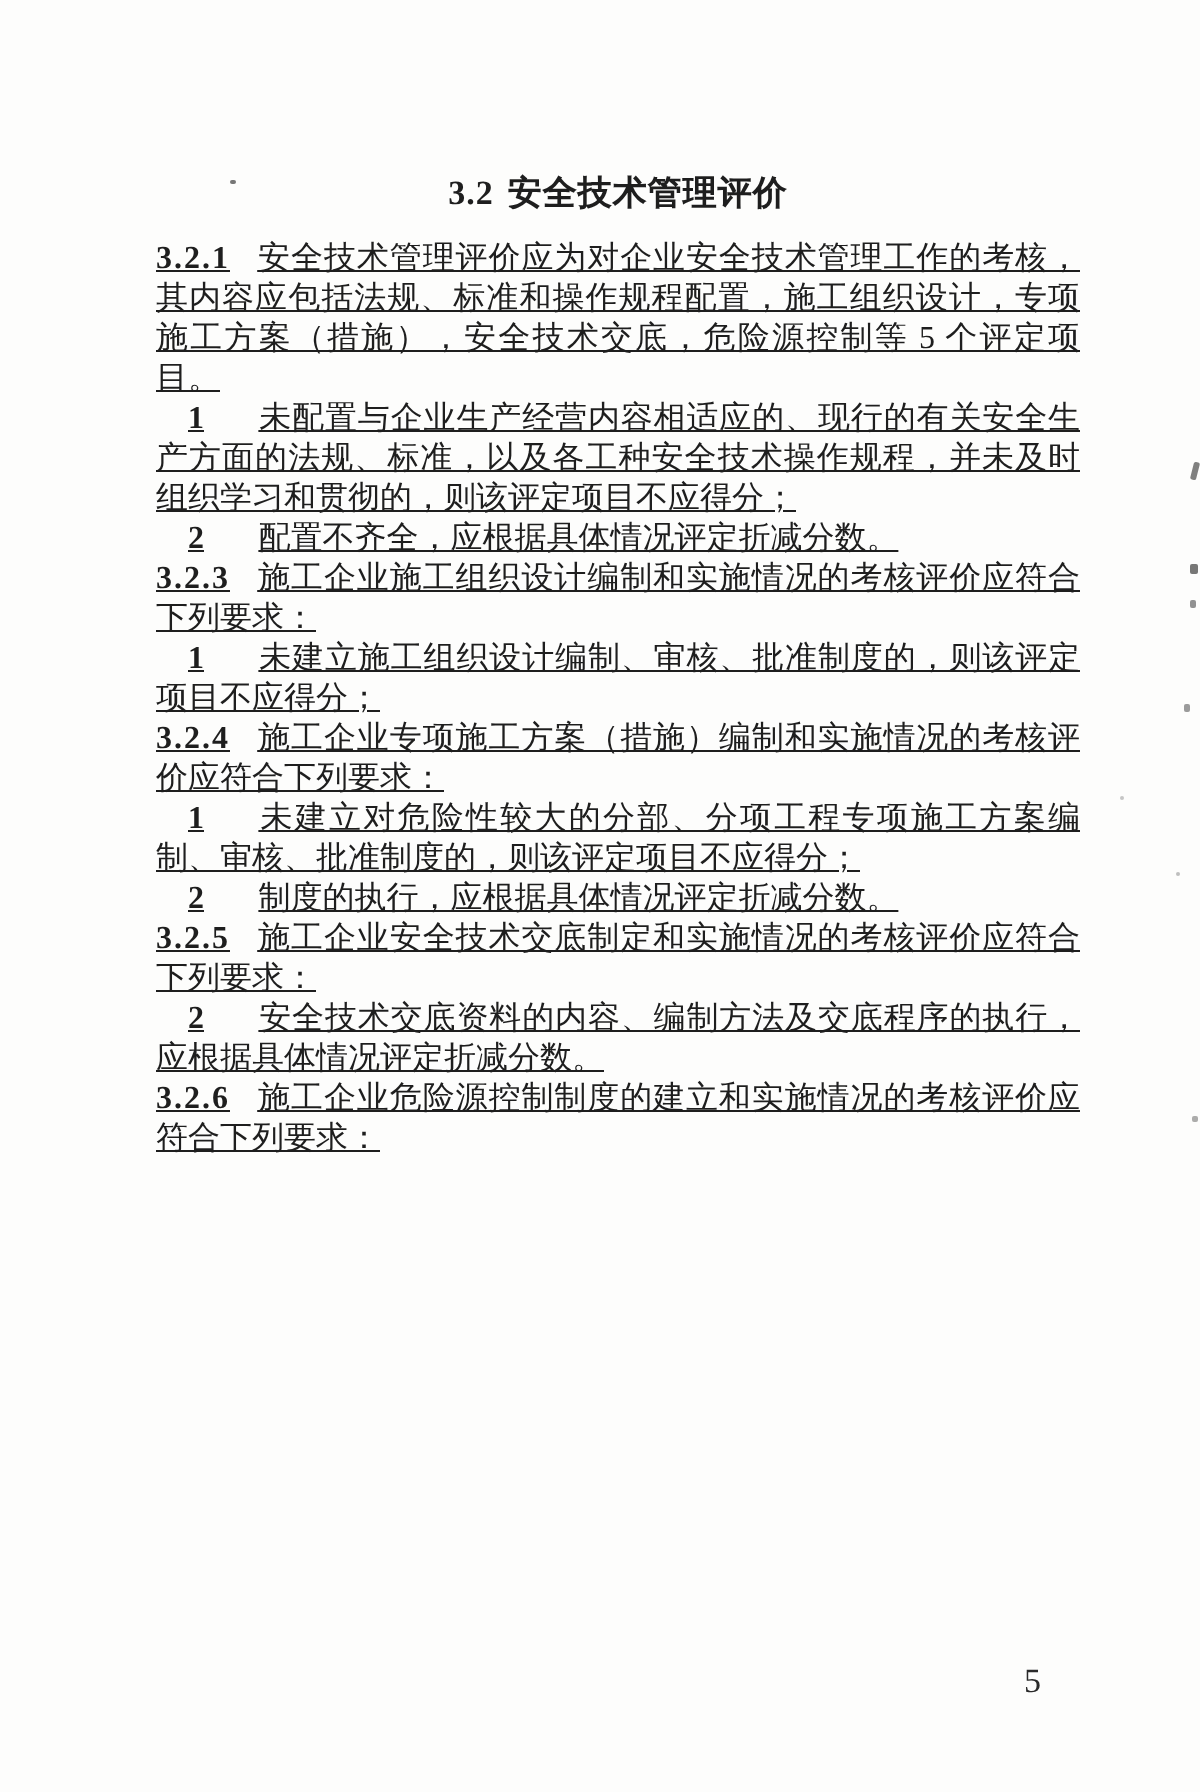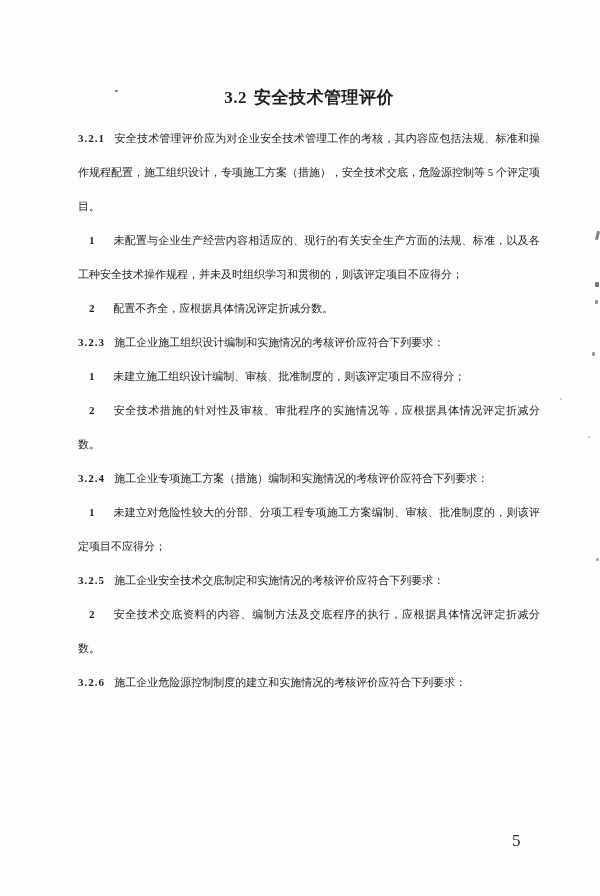--- a/index.html
+++ b/index.html
@@ -31,24 +31,25 @@
     margin: 0 0 10px 0;
     letter-spacing: 0.5px;
     white-space: nowrap;
   }
   .doc-title .title-number {
     margin-right: 7px;
     font-family: "Liberation Serif", "DejaVu Serif", serif;
   }
   .body-text p {
     margin: 0;
-    font-size: 11px;
-    line-height: 34px;
+    font-size: 16px;
+    line-height: 20px;
     text-align: justify;
     text-justify: inter-ideograph;
+    text-decoration: underline;
   }
   p.section .sec-num {
     font-weight: bold;
     margin-right: 0.85em;
     letter-spacing: 1px;
   }
   p.item {
     text-indent: 1em;
   }
   p.item .item-num {
@@ -87,23 +88,23 @@
     <h2 class="doc-title">
       <span class="title-number">3.2</span><span>安全技术管理评价</span>
     </h2>
 
     <div class="body-text" id="sections">
         <p class="section"><span class="sec-num">3.2.1</span><span>安全技术管理评价应为对企业安全技术管理工作的考核，其内容应包括法规、标准和操作规程配置，施工组织设计，专项施工方案（措施），安全技术交底，危险源控制等 5 个评定项目。</span></p>
         <p class="item"><span class="item-num">1</span><span>未配置与企业生产经营内容相适应的、现行的有关安全生产方面的法规、标准，以及各工种安全技术操作规程，并未及时组织学习和贯彻的，则该评定项目不应得分；</span></p>
         <p class="item"><span class="item-num">2</span><span>配置不齐全，应根据具体情况评定折减分数。</span></p>
         <p class="section"><span class="sec-num">3.2.3</span><span>施工企业施工组织设计编制和实施情况的考核评价应符合下列要求：</span></p>
         <p class="item"><span class="item-num">1</span><span>未建立施工组织设计编制、审核、批准制度的，则该评定项目不应得分；</span></p>
-        <p class="item"><span class="item-num">2</span><span>安全技术措施的针对性及审核、审批程序的实施情况等，应根据具体情况评定折减分数。</span></p>
         <p class="section"><span class="sec-num">3.2.4</span><span>施工企业专项施工方案（措施）编制和实施情况的考核评价应符合下列要求：</span></p>
         <p class="item"><span class="item-num">1</span><span>未建立对危险性较大的分部、分项工程专项施工方案编制、审核、批准制度的，则该评定项目不应得分；</span></p>
+        <p class="item"><span class="item-num">2</span><span>制度的执行，应根据具体情况评定折减分数。</span></p>
         <p class="section"><span class="sec-num">3.2.5</span><span>施工企业安全技术交底制定和实施情况的考核评价应符合下列要求：</span></p>
         <p class="item"><span class="item-num">2</span><span>安全技术交底资料的内容、编制方法及交底程序的执行，应根据具体情况评定折减分数。</span></p>
         <p class="section"><span class="sec-num">3.2.6</span><span>施工企业危险源控制制度的建立和实施情况的考核评价应符合下列要求：</span></p>
       </div>
   </div>
 
   <div class="page-number">5</div>
 
   <div class="speck s0"></div>
   <div class="speck s1"></div>

